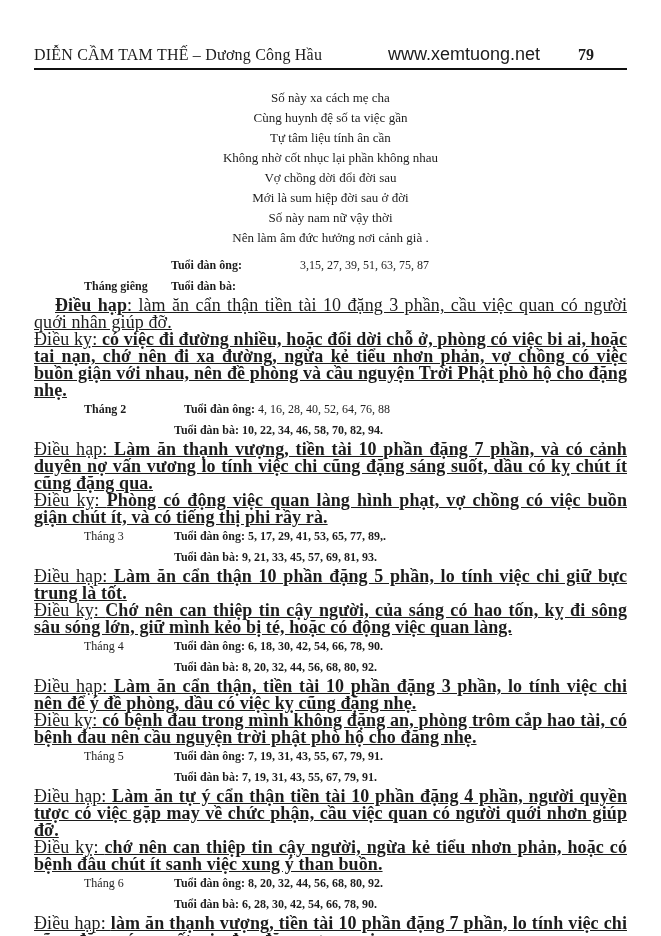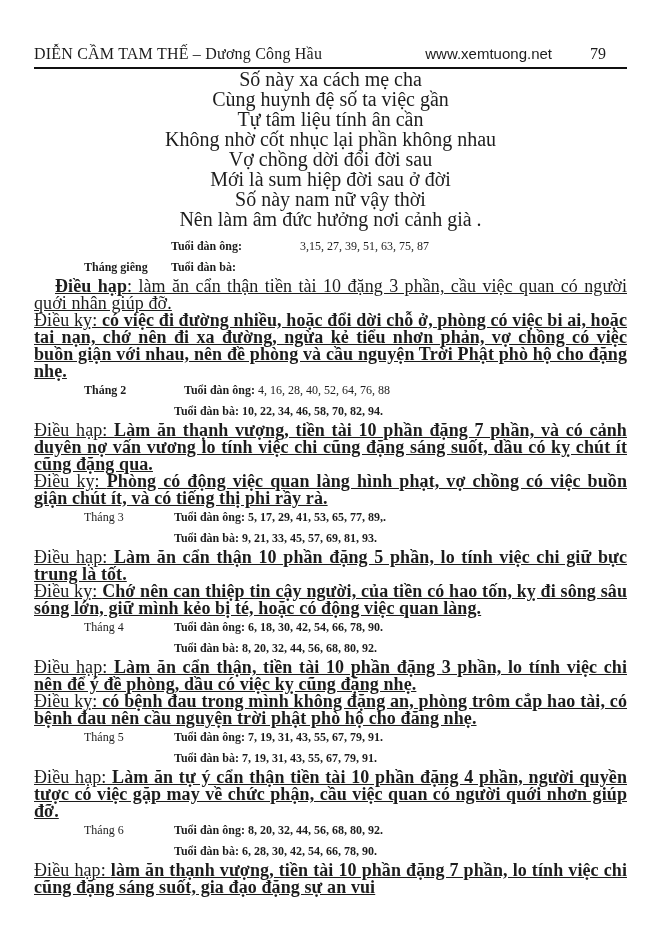--- a/index.html
+++ b/index.html
@@ -24,33 +24,34 @@
   .hdr {
     display: flex;
     align-items: baseline;
     line-height: 20px;
     font-size: 16px;
     white-space: nowrap;
   }
   .hdr .title { flex: 1 1 auto; letter-spacing: 0.2px; }
   .hdr .url {
     font-family: "Liberation Sans", "DejaVu Sans", sans-serif;
-    font-size: 15px;
+    font-size: 18px;
     margin-left: 24px;
   }
-  .hdr .pagenum { margin-left: 38px; margin-right: 21px; }
+  .hdr .pagenum { margin-left: 38px; margin-right: 33px; font-weight: bold; }
   .rule {
     margin-top: 3px;
     height: 2px;
     background: #101010;
   }
   
   .poem {
+    margin-top: 18px;
     text-align: center;
-    font-size: 20px;
+    font-size: 13px;
     line-height: 20px;
   }
   
   .rows { margin-top: 7px; }
   .row {
     position: relative;
     height: 21px;
     line-height: 21px;
     font-size: 12px;
     white-space: nowrap;
@@ -125,21 +126,21 @@
 
   <div>
     <div class="row">
       <span class="pos-month">Tháng 3</span>
       <span class="pos-label2"><span>Tuổi đàn ông: </span><b>5, 17, 29, 41, 53, 65, 77, 89,.</b></span>
     </div>
     <div class="row">
       <span class="pos-label2"><span>Tuổi đàn bà: </span><b>9, 21, 33, 45, 57, 69, 81, 93.</b></span>
     </div>
     <p class="para"><span>Điều hạp: </span><b>Làm ăn cẩn thận 10 phần đặng 5 phần, lo tính việc chi giữ bực trung là tốt.</b></p>
-    <p class="para"><span>Điều kỵ: </span><b>Chớ nên can thiệp tin cậy người, của tiền có hao tốn, kỵ đi sông sâu sóng lớn, giữ mình kẻo bị té, hoặc có động việc quan làng.</b></p>
+    <p class="para"><span>Điều kỵ: </span><b>Chớ nên can thiệp tin cậy người, của sáng có hao tốn, kỵ đi sông sâu sóng lớn, giữ mình kẻo bị té, hoặc có động việc quan làng.</b></p>
   </div>
 
   <div>
     <div class="row">
       <span class="pos-month">Tháng 4</span>
       <span class="pos-label2"><span>Tuổi đàn ông: </span><b>6, 18, 30, 42, 54, 66, 78, 90.</b></span>
     </div>
     <div class="row">
       <span class="pos-label2"><span>Tuổi đàn bà: </span><b>8, 20, 32, 44, 56, 68, 80, 92.</b></span>
     </div>
@@ -149,20 +150,21 @@
 
   <div>
     <div class="row">
       <span class="pos-month">Tháng 5</span>
       <span class="pos-label2"><span>Tuổi đàn ông: </span><b>7, 19, 31, 43, 55, 67, 79, 91.</b></span>
     </div>
     <div class="row">
       <span class="pos-label2"><span>Tuổi đàn bà: </span><b>7, 19, 31, 43, 55, 67, 79, 91.</b></span>
     </div>
     <p class="para"><span>Điều hạp: </span><b>Làm ăn tự ý cẩn thận tiền tài 10 phần đặng 4 phần, người quyền tược có việc gặp may về chức phận, cầu việc quan có người quới nhơn giúp đỡ.</b></p>
+    <p class="para"><span>Điều kỵ: </span><b>chớ nên can thiệp tin cậy người, ngừa kẻ tiểu nhơn phản, hoặc có bệnh đâu chút ít sanh việc xung ý than buồn.</b></p>
   </div>
 
   <div>
     <div class="row">
       <span class="pos-month">Tháng 6</span>
       <span class="pos-label2"><span>Tuổi đàn ông: </span><b>8, 20, 32, 44, 56, 68, 80, 92.</b></span>
     </div>
     <div class="row">
       <span class="pos-label2"><span>Tuổi đàn bà: </span><b>6, 28, 30, 42, 54, 66, 78, 90.</b></span>
     </div>

